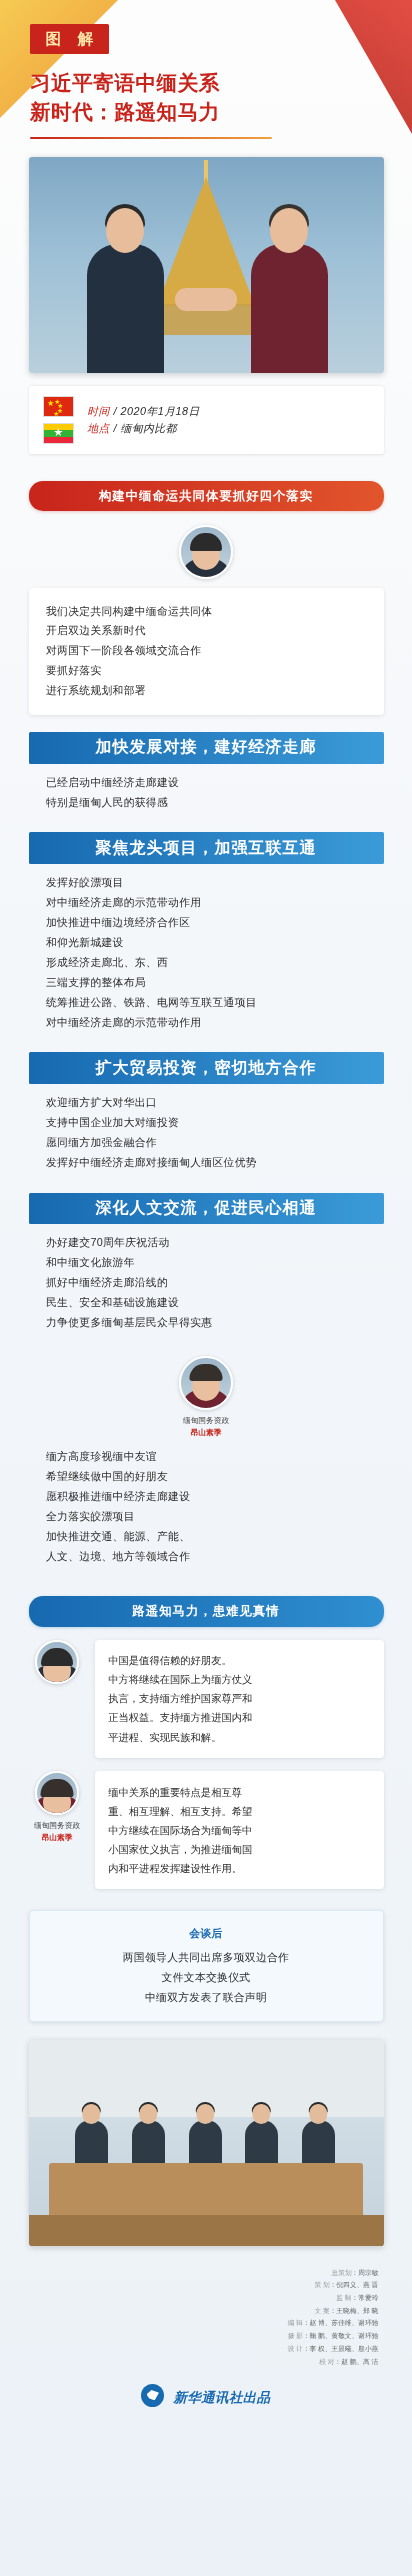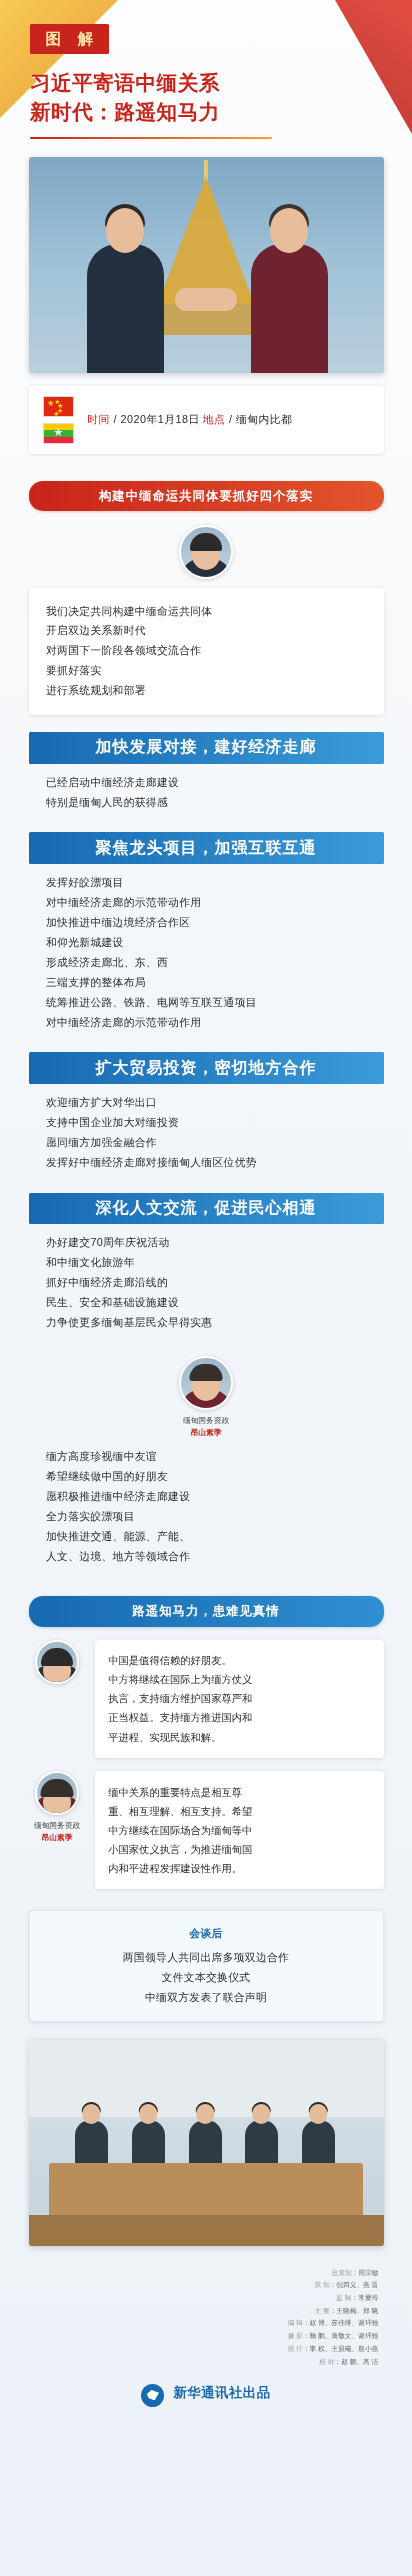--- a/index.html
+++ b/index.html
@@ -117,21 +117,21 @@
     box-shadow: 0 0.5px 3.1px rgba(0,0,0,0.10);
     padding: 10.3px 14.4px;
     display: flex; align-items: center; gap: 13.4px;
   }
   .flags { display: flex; flex-direction: column; gap: 6.2px; }
   .flag { width: 31px; height: 20.6px; border: 0.5px solid #ddd; position: relative; }
   .flag-cn { background: #de2910; }
   .flag-cn .star { position: absolute; color: #ffde00; font-size: 6.7px; line-height: 1; }
   .flag-mm { background: linear-gradient(180deg,#fecb00 0 33%, #34b233 33% 66%, #ea2839 66% 100%); }
   .flag-mm .star { position: absolute; left: 50%; top: 50%; transform: translate(-50%,-50%); color:#fff; font-size: 11.3px; line-height: 1; }
-  .info-lines { display: flex; flex-direction: row; gap: 3px; }
+  .info-lines { display: flex; flex-direction: column; gap: 3px; font-style: italic; }
   .info-line { font-size: 10.8px; color: #2a2a2a; letter-spacing: 0.5px; }
   .info-line .lbl { color: #c8241b; }
 
   
   .sec-head {
     width: 355px; margin: 27px auto 0 auto;
     background: linear-gradient(90deg,#c8241b 0%, #e2552c 100%);
     color: #fff; font-size: 12.4px; font-weight: bold;
     text-align: center; padding: 6.7px 5.2px;
     border-radius: 14px; letter-spacing: 1px;
@@ -212,21 +212,21 @@
   .credits {
     width: 355px; margin: 20.6px auto 0 auto;
     font-size: 6.7px; color: #666; line-height: 1.9; text-align: right;
     padding-right: 5.2px;
   }
   .credits div span.k { color: #999; }
 
   
   .footer {
     width: 355px; margin: 15.5px auto 0 auto;
-    display: flex; align-items: flex-start; justify-content: center; gap: 9px;
+    display: flex; align-items: flex-end; justify-content: center; gap: 9px; font-style: italic;
   }
   .xh-logo {
     width: 23px; height: 23px; border-radius: 50%;
     background: #1769b0; position: relative;
   }
   .xh-logo::before {
     content: ""; position: absolute; left: 5.2px; top: 6.2px;
     width: 12.4px; height: 10.3px;
     background: #fff;
     clip-path: polygon(0 40%, 40% 0, 100% 25%, 65% 100%, 20% 80%);

